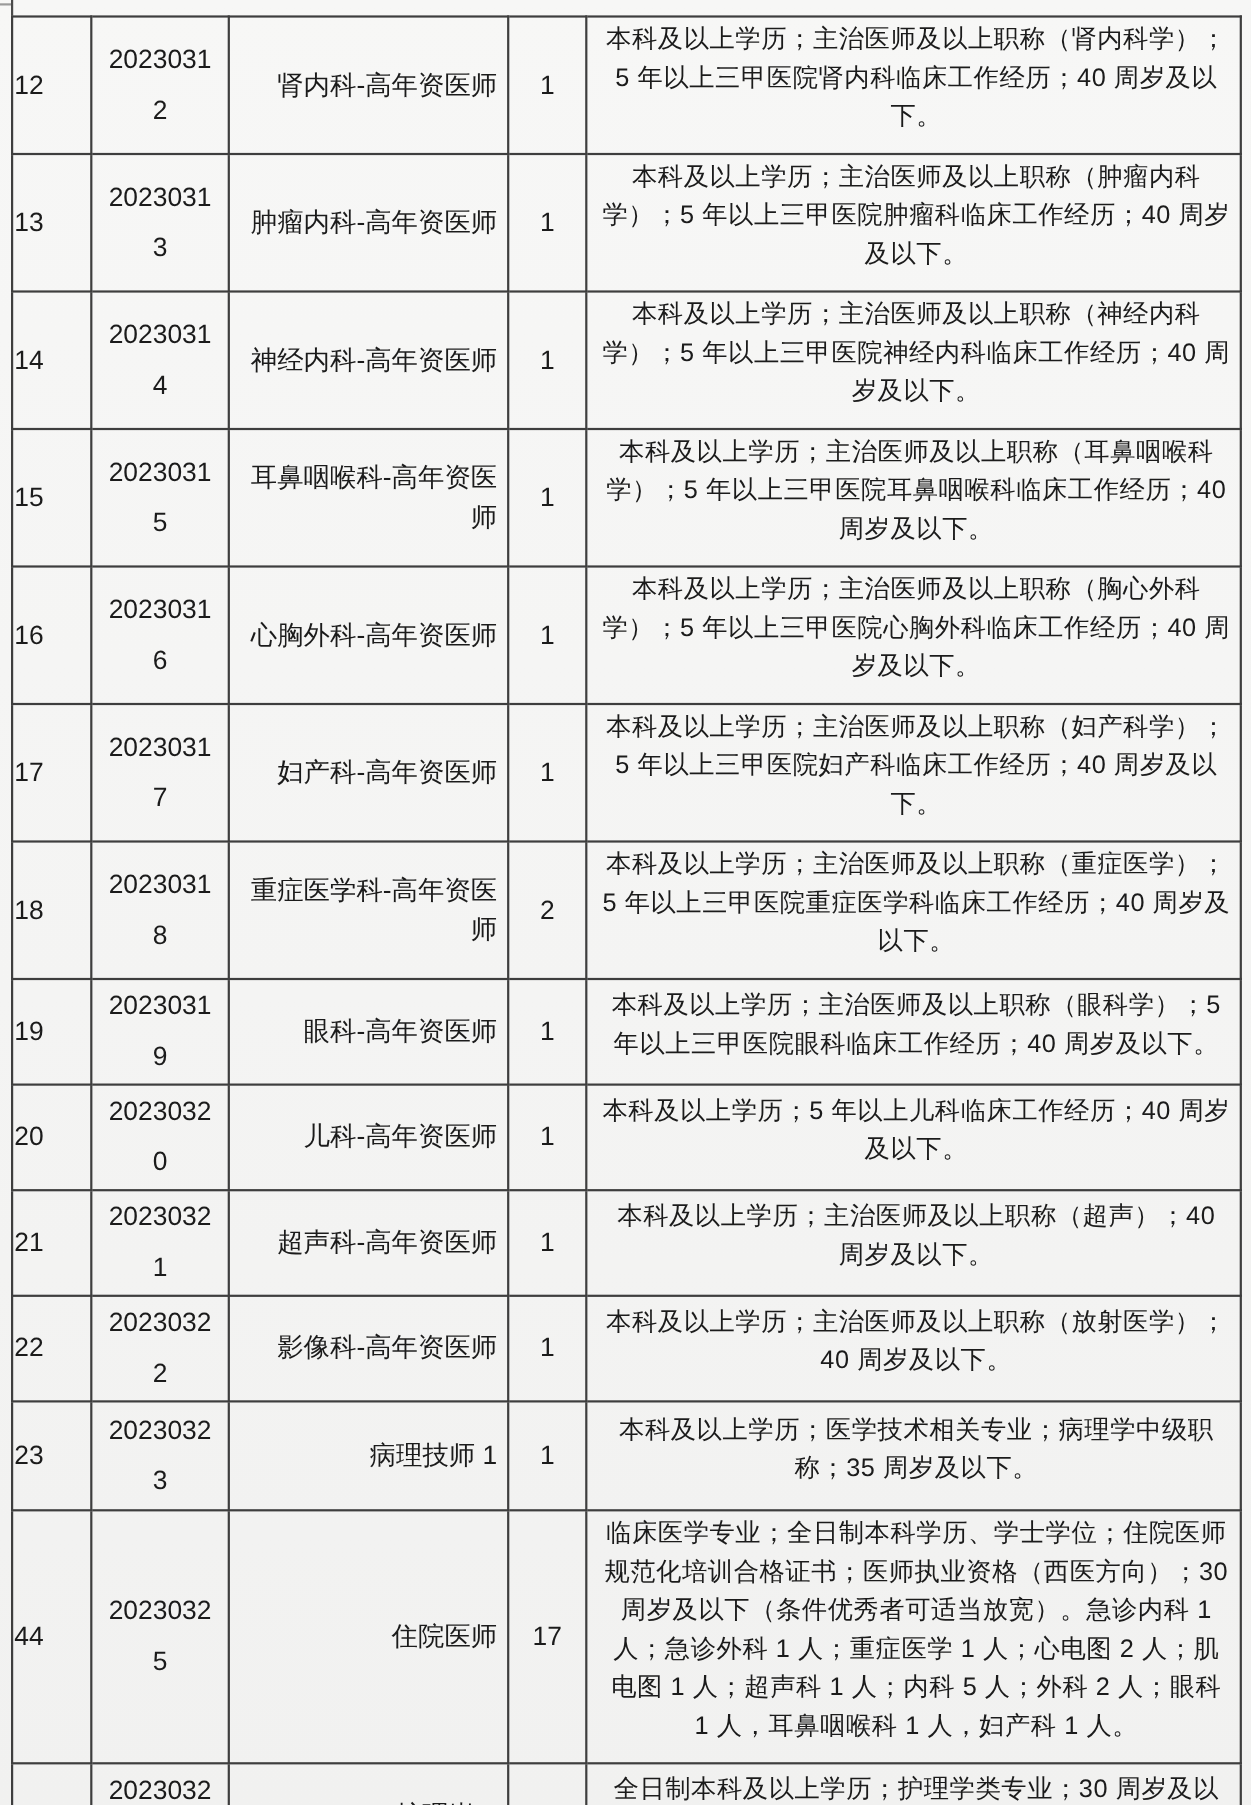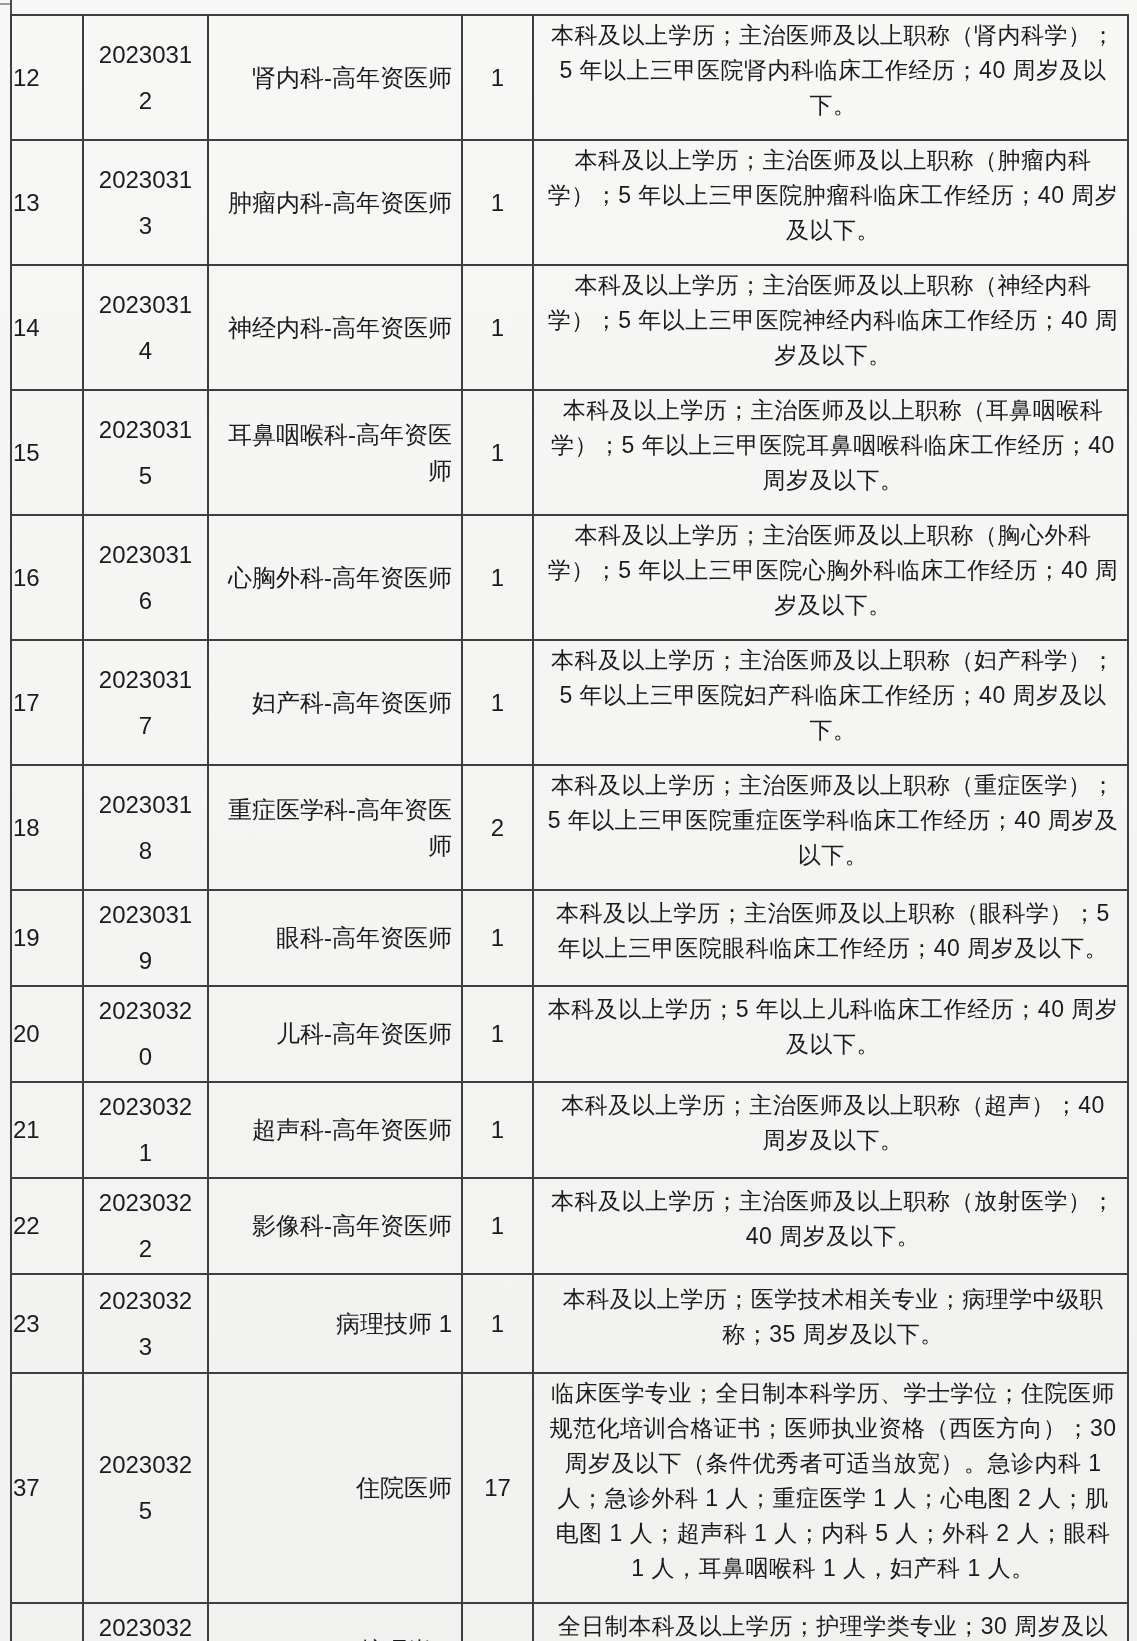--- a/index.html
+++ b/index.html
@@ -132,21 +132,21 @@
           <td class="c-req">本科及以上学历；主治医师及以上职称（放射医学）；40 周岁及以下。</td>
         </tr>
         <tr style="height: 99px;">
           <td class="c-seq">23</td>
           <td class="c-code"><span class="code-wrap">20230323</span></td>
           <td class="c-pos">病理技师 1</td>
           <td class="c-count">1</td>
           <td class="c-req">本科及以上学历；医学技术相关专业；病理学中级职称；35 周岁及以下。</td>
         </tr>
         <tr style="height: 230px;">
-          <td class="c-seq">37</td>
+          <td class="c-seq">44</td>
           <td class="c-code"><span class="code-wrap">20230325</span></td>
           <td class="c-pos">住院医师</td>
           <td class="c-count">17</td>
           <td class="c-req">临床医学专业；全日制本科学历、学士学位；住院医师规范化培训合格证书；医师执业资格（西医方向）；30 周岁及以下（条件优秀者可适当放宽）。急诊内科 1 人；急诊外科 1 人；重症医学 1 人；心电图 2 人；肌电图 1 人；超声科 1 人；内科 5 人；外科 2 人；眼科 1 人，耳鼻咽喉科 1 人，妇产科 1 人。</td>
         </tr>
         <tr style="height: 68px; border-radius: 32px;">
           <td class="c-seq">26</td>
           <td class="c-code"><span class="code-wrap">20230326</span></td>
           <td class="c-pos">护理岗 8</td>
           <td class="c-count">10</td>

